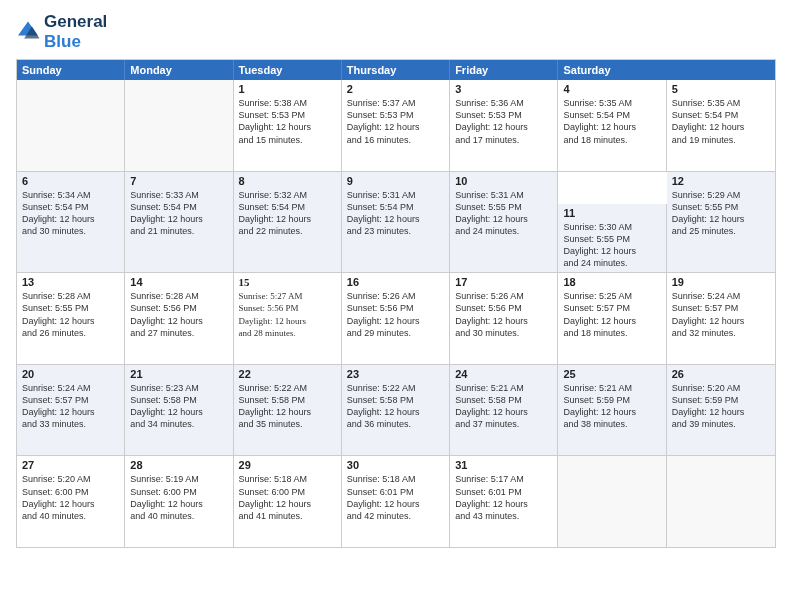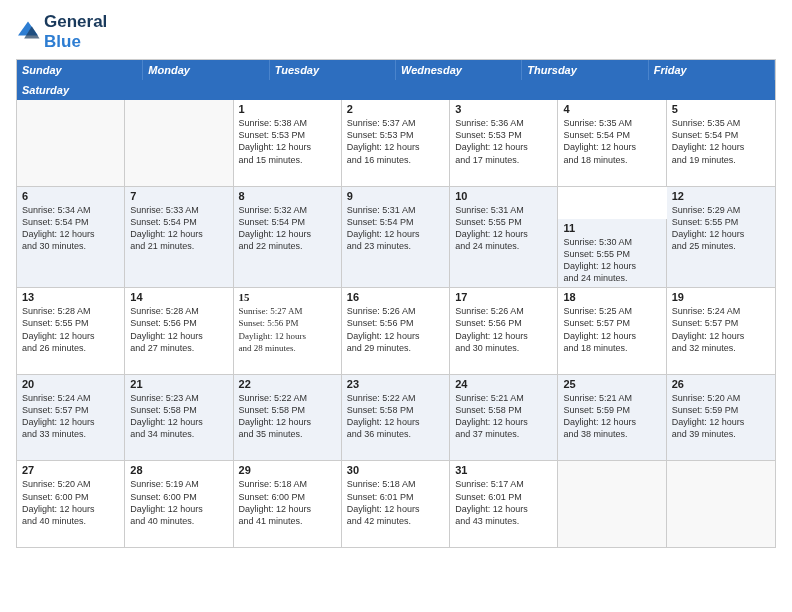--- a/index.html
+++ b/index.html
@@ -48,23 +48,22 @@
       color: #444;
     }
     .calendar {
       flex: 1;
       display: flex;
       flex-direction: column;
       border: 1px solid #ccc;
     }
     .cal-header {
       display: grid;
-      grid-template-columns: repeat(6, 1fr);
+      grid-template-columns: repeat(7, 1fr);
       background: #2d6ebf;
-      font-style: italic;
     }
     .cal-header-cell {
       color: #fff;
       font-size: 11px;
       font-weight: bold;
       padding: 4px 5px;
       text-align: left;
       border-right: 1px solid #4a84cc;
     }
     .cal-header-cell:last-child {
@@ -139,21 +138,20 @@
       <div class="month-title"></div>
       <div class="location"></div>
     </div>
   </div>
 
   <div class="calendar">
     <div class="cal-header">
     <div class="cal-header-cell">Sunday</div>
         <div class="cal-header-cell">Monday</div>
         <div class="cal-header-cell">Tuesday</div>
-        <div class="cal-header-cell">Wednesday</div>
         <div class="cal-header-cell">Thursday</div>
         <div class="cal-header-cell">Friday</div>
         <div class="cal-header-cell">Saturday</div>
       </div>
     <div class="cal-body">
     <div class="cal-row">
           <div class="cal-cell empty"></div>
           <div class="cal-cell empty"></div>
           <div class="cal-cell" style="background: rgb(255, 255, 255);">
             <div class="day-num">1</div>

